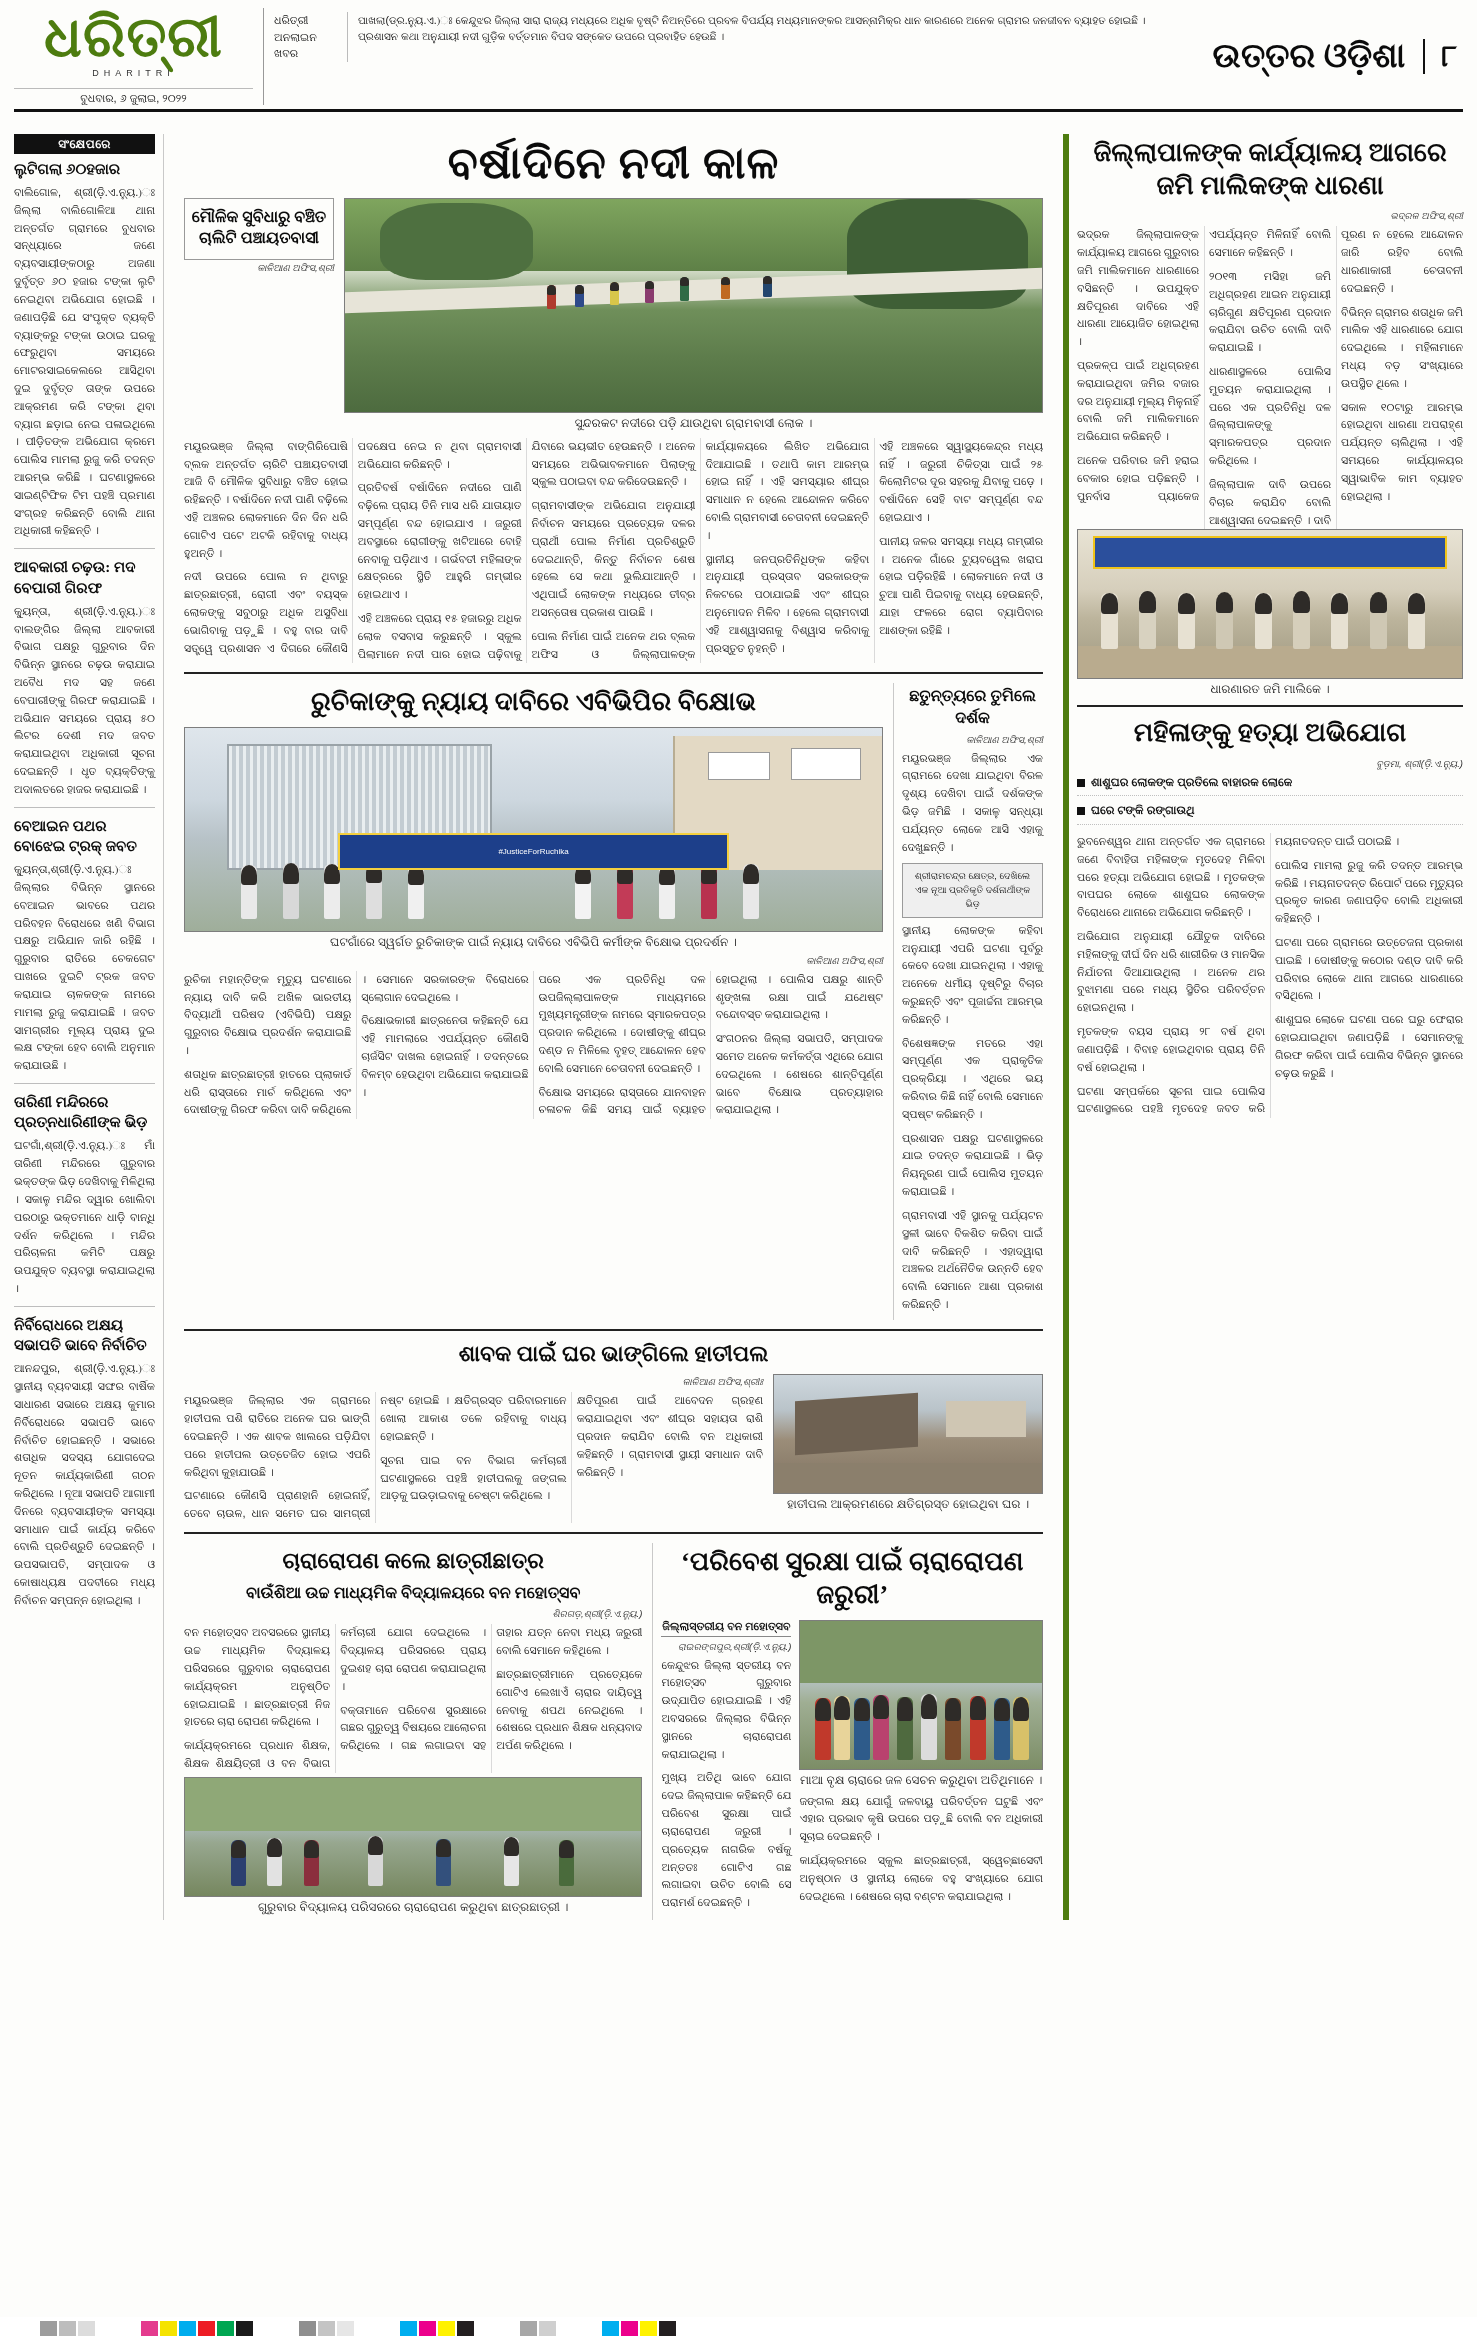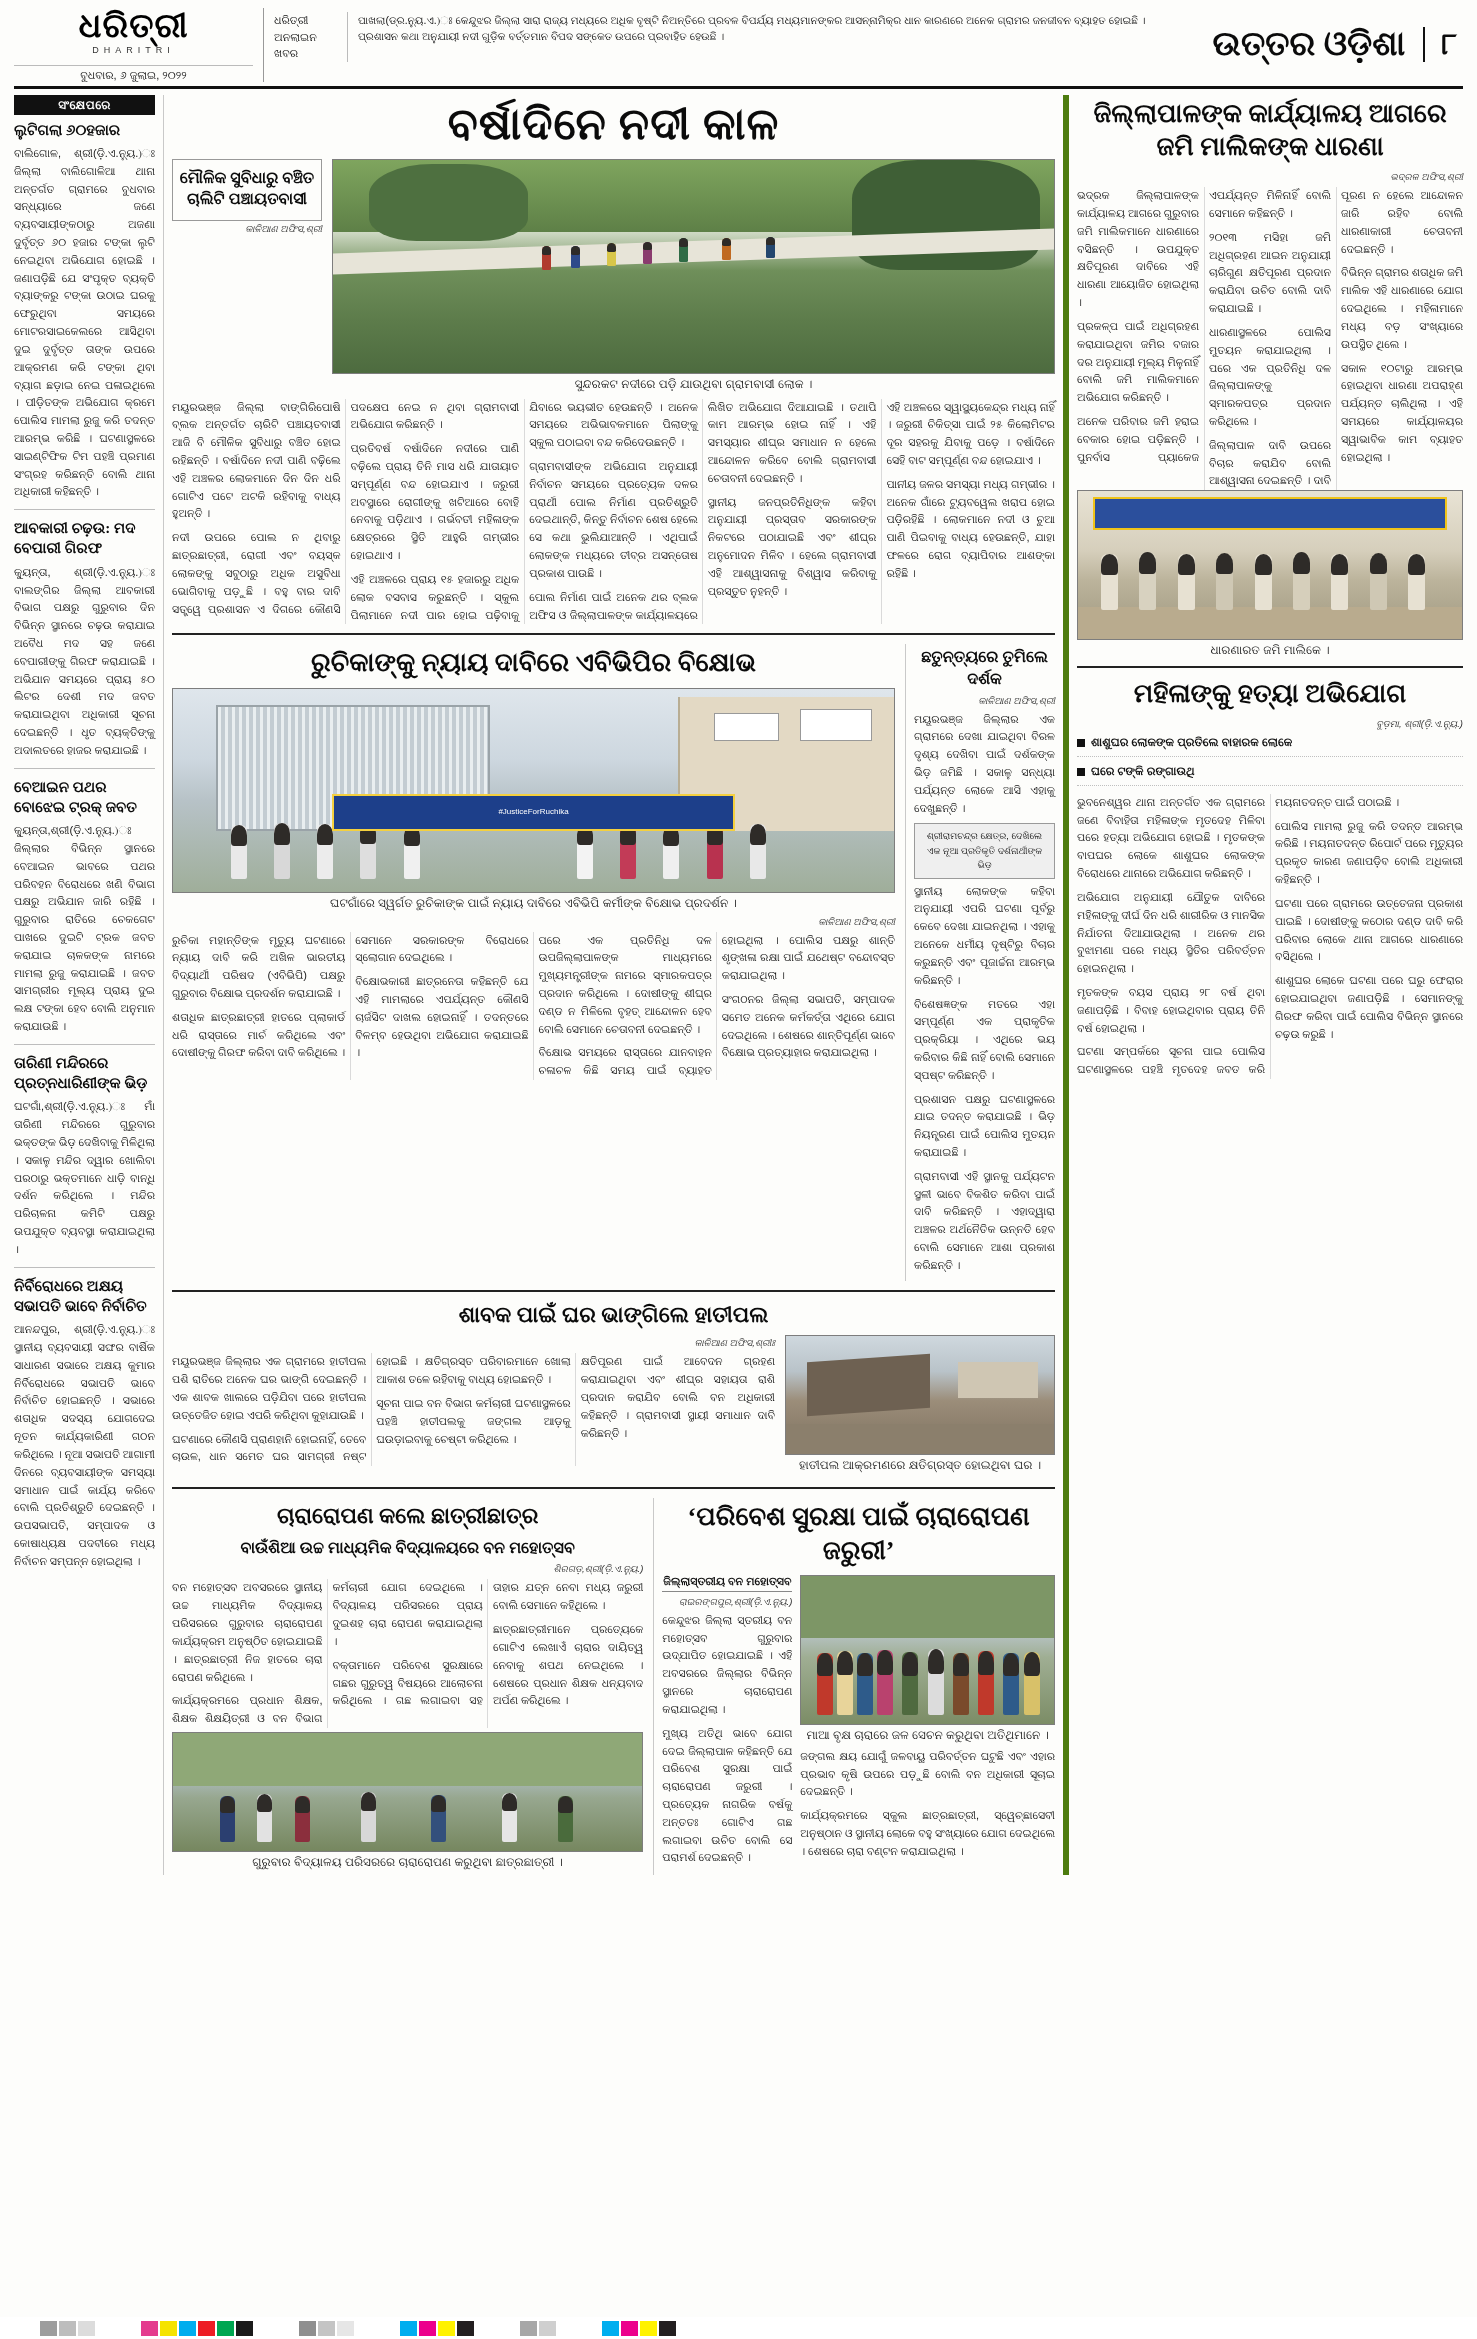--- a/index.html
+++ b/index.html
@@ -26,23 +26,23 @@
     padding-bottom: 4px;
   }
   .mast-logo {
     width: 250px;
     flex: 0 0 250px;
     text-align: center;
     padding-right: 10px;
     border-right: 1px solid #999;
   }
   .logo-word {
-    font-size: 34px;
-    font-weight: bold;
-    color: #000000;
+    font-size: 56px;
+    font-weight: bold;
+    color: #4d7c0f;
     letter-spacing: 1px;
     line-height: 1.05;
     font-family: Liberation Sans, sans-serif;
   }
   .logo-sub {
     font-size: 9px;
     letter-spacing: 5px;
     color: #333;
     margin-top: 1px;
   }
@@ -93,22 +93,22 @@
     font-size: 30px;
     font-weight: bold;
     border-left: 2px solid #111;
     padding-left: 16px;
     color: #0b0b0b;
   }
 
   
   .content {
     display: flex;
-    gap: 0;
-    margin-top: 6px;
+    gap: 12px;
+    margin-top: 22px;
   }
   .col-left   { width: 150px; flex: 0 0 150px; padding-right: 8px; border-right: 1px solid #c9c9c9; }
   .col-mid    { flex: 1 1 auto; padding: 0 8px; }
   .col-right  { width: 400px; flex: 0 0 400px; padding-left: 8px; border-left: 6px solid #4d7c0f; }
 
   
   .kicker {
     background: #111;
     color: #fff;
     font-size: 12px;

